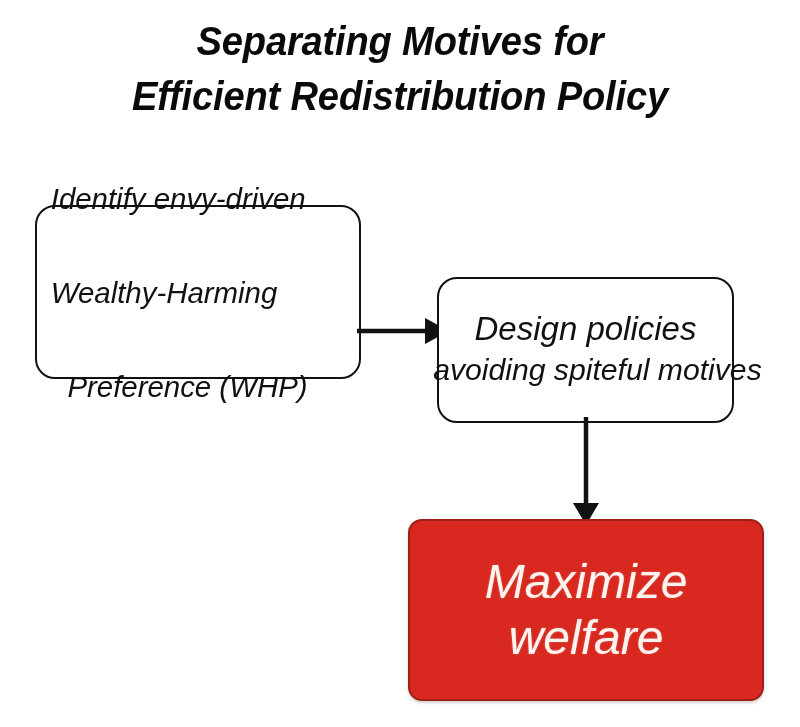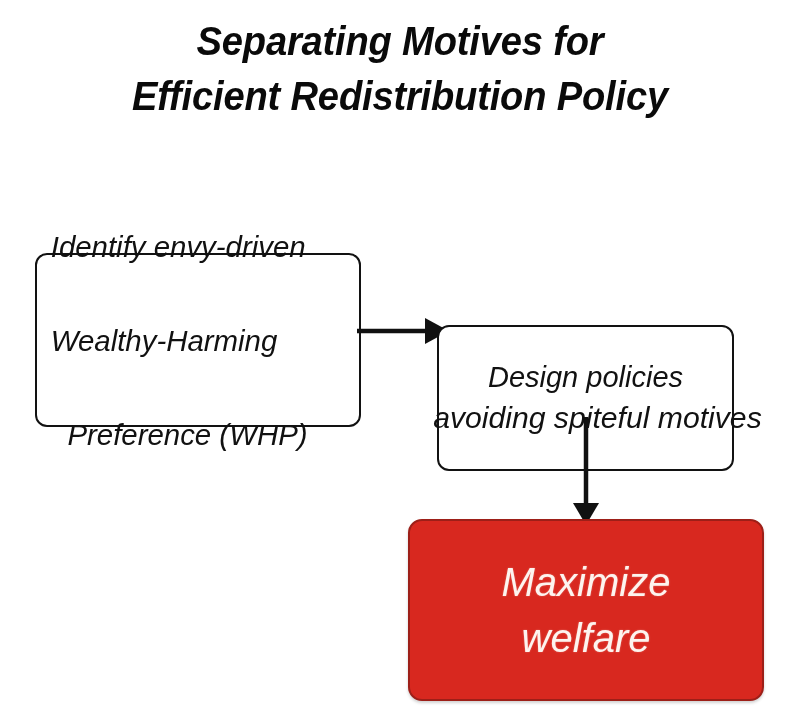--- a/index.html
+++ b/index.html
@@ -43,22 +43,21 @@
   .node {
     position: absolute;
     box-sizing: border-box;
     display: flex;
     flex-direction: column;
     justify-content: center;
   }
   .node-plain {
     background: #ffffff;
     border: 2.5px solid #121212;
-    border-radius: 12px;
-    margin-top: 48px;
+    border-radius: 20px;
   }
 
   
   #node-identify-whp {
     left: 35px;
     top: 205px;
     width: 326px;
     height: 174px;
   }
   #node-identify-whp .node-text {
@@ -77,21 +76,21 @@
   }
 
   
   #node-design-policies {
     left: 437px;
     top: 277px;
     width: 297px;
     height: 146px;
   }
   #node-design-policies .node-line-1 {
-    font-size: 29px;
+    font-size: 33px;
     line-height: 40px;
     color: #111111;
     text-align: center;
     white-space: nowrap;
   }
   #node-design-policies .node-line-2 {
     font-size: 29px;
     line-height: 42px;
     color: #111111;
     text-align: center;
@@ -105,21 +104,21 @@
     left: 408px;
     top: 519px;
     width: 356px;
     height: 182px;
     background: #D8281F;
     border: 2.5px solid #9d1f18;
     border-radius: 14px;
     box-shadow: 0 2px 3px rgba(0,0,0,0.18);
   }
   #node-maximize-welfare .node-text {
-    font-size: 40px;
+    font-size: 48px;
     line-height: 56px;
     color: #fdf4ef;
     text-align: center;
     white-space: pre-line;
     text-shadow: 0 0 2px rgba(255,240,232,0.35);
   }
 
   
   .connector {
     position: absolute;

